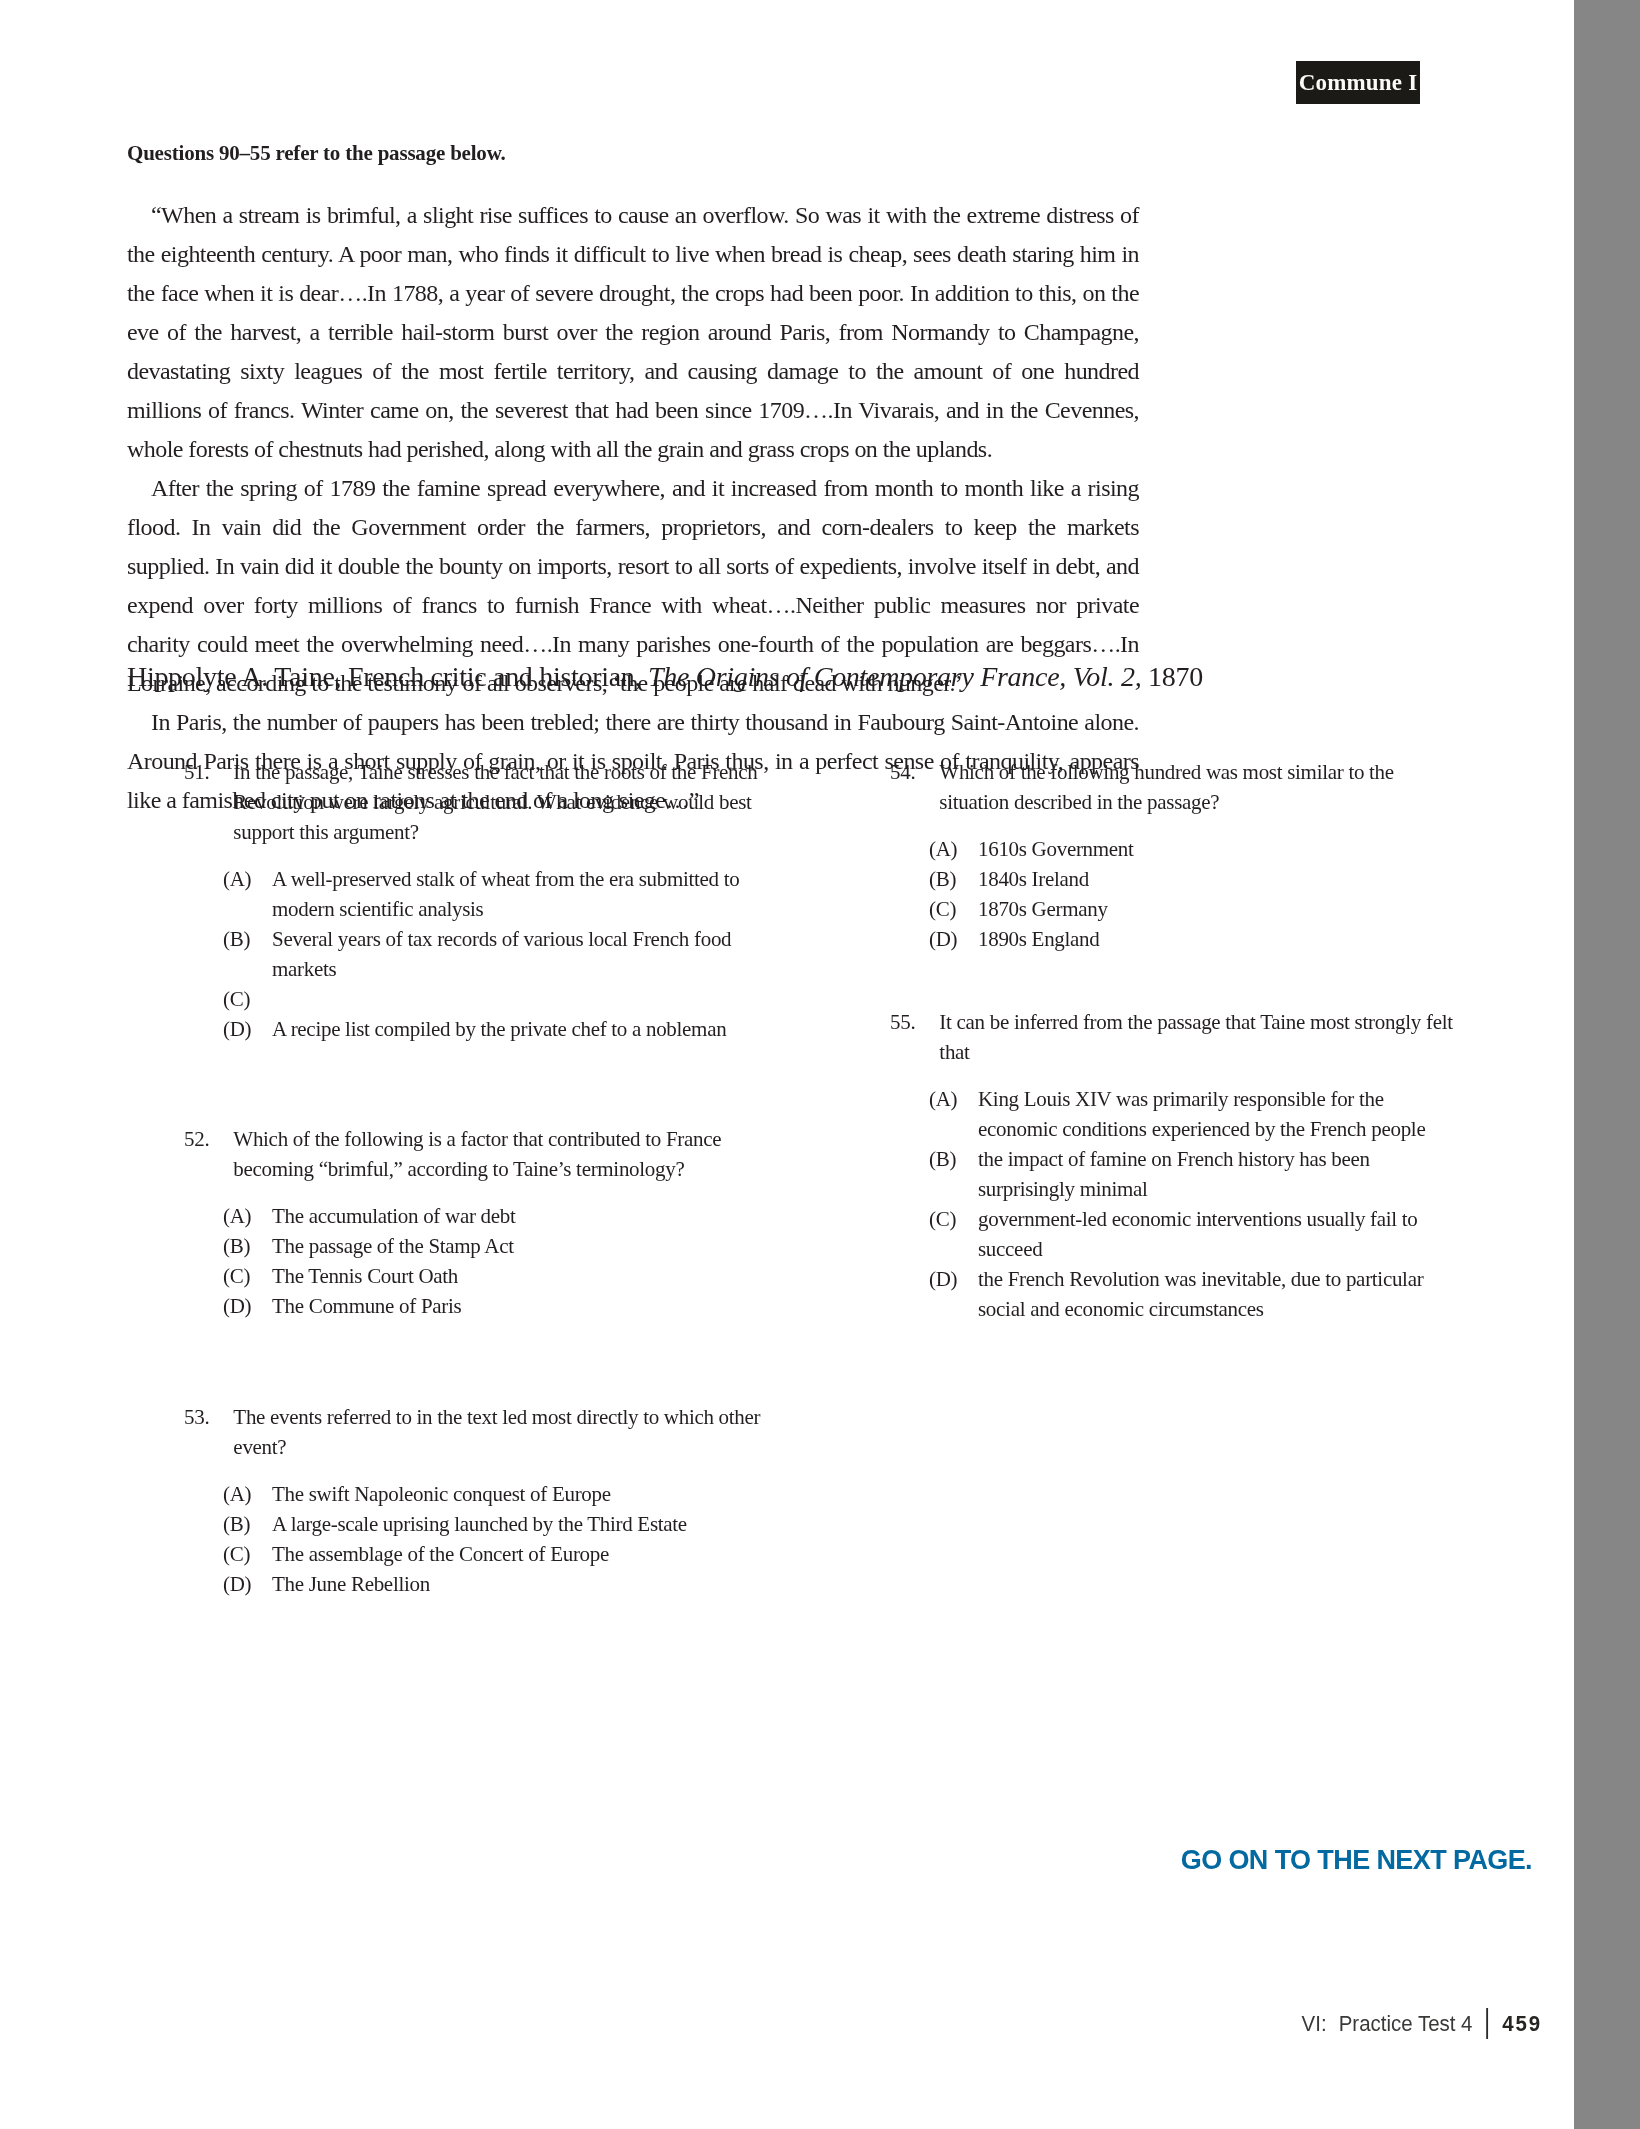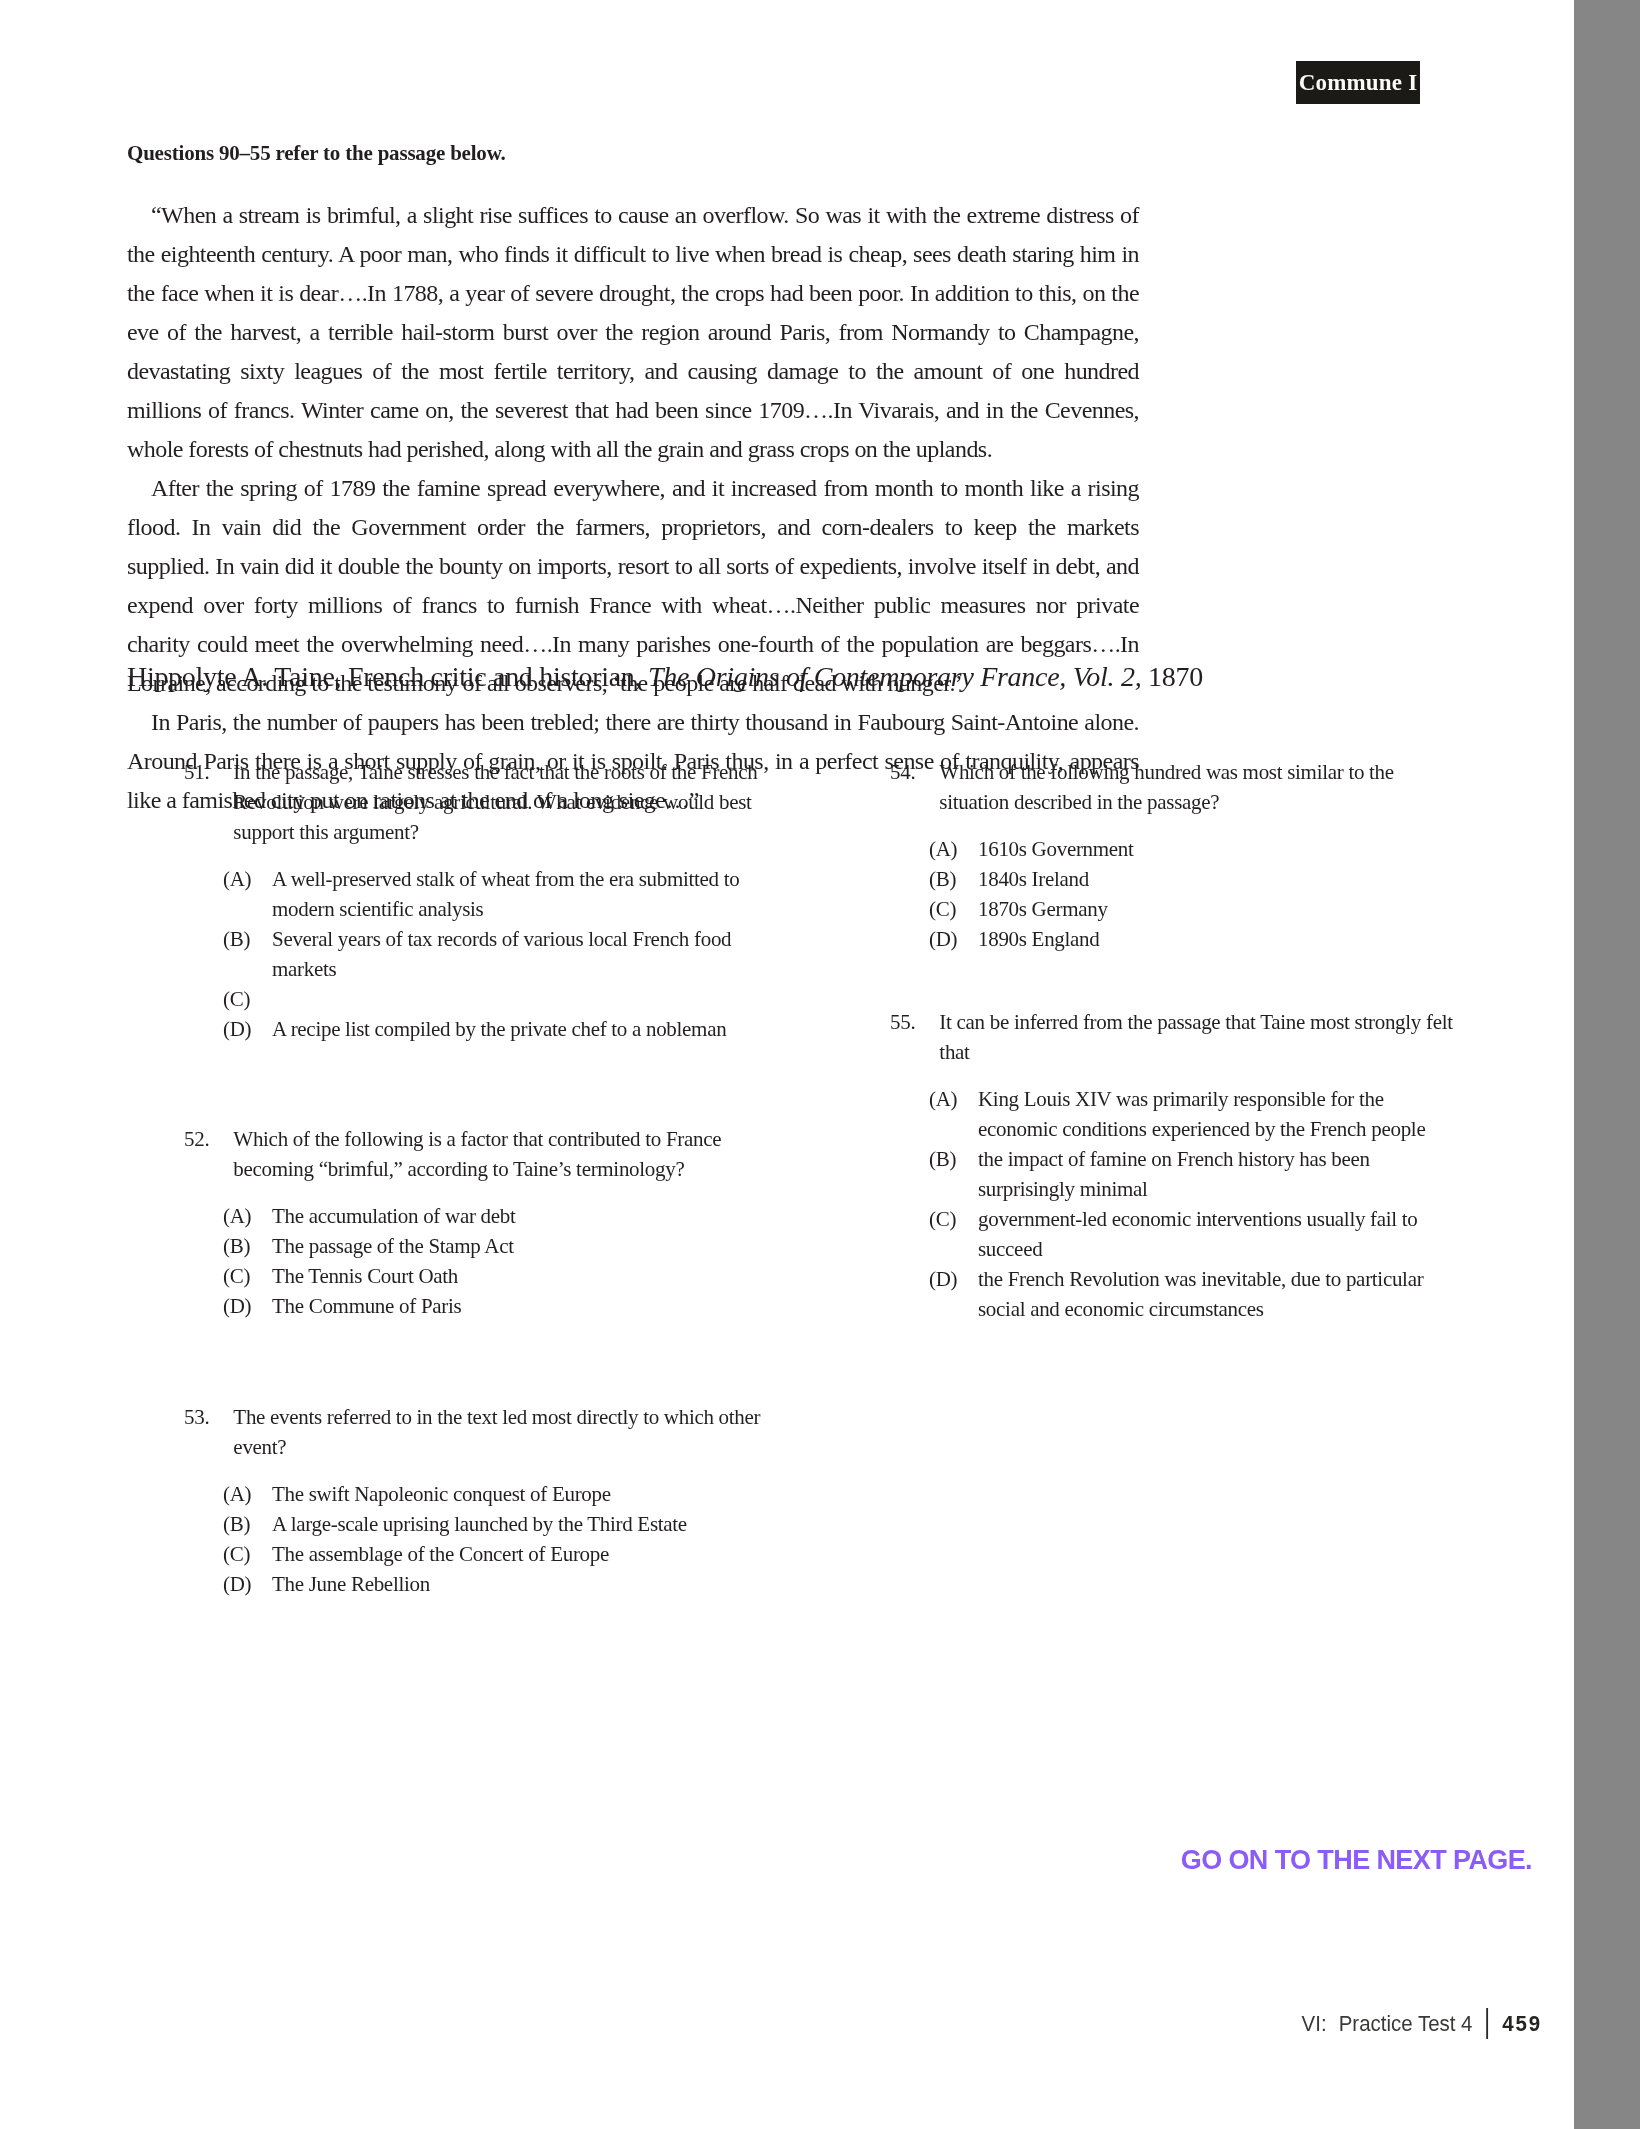--- a/index.html
+++ b/index.html
@@ -78,21 +78,21 @@
   .q54 .opt-text, .q55 .opt-text { width: 467px; }
   .go-on {
     position: absolute;
     left: 900px; top: 1845px;
     width: 632px;
     text-align: right;
     font-family: "Liberation Sans", "DejaVu Sans", sans-serif;
     font-weight: bold;
     font-size: 27px;
     letter-spacing: -0.6px;
-    color: #8b5cf6;
+    color: #0369a1;
   }
   .footer {
     position: absolute;
     left: 1100px; top: 2008px;
     width: 442px;
     display: flex;
     justify-content: flex-end;
     align-items: center;
     font-family: "Liberation Sans", "DejaVu Sans", sans-serif;
     font-size: 22px;

